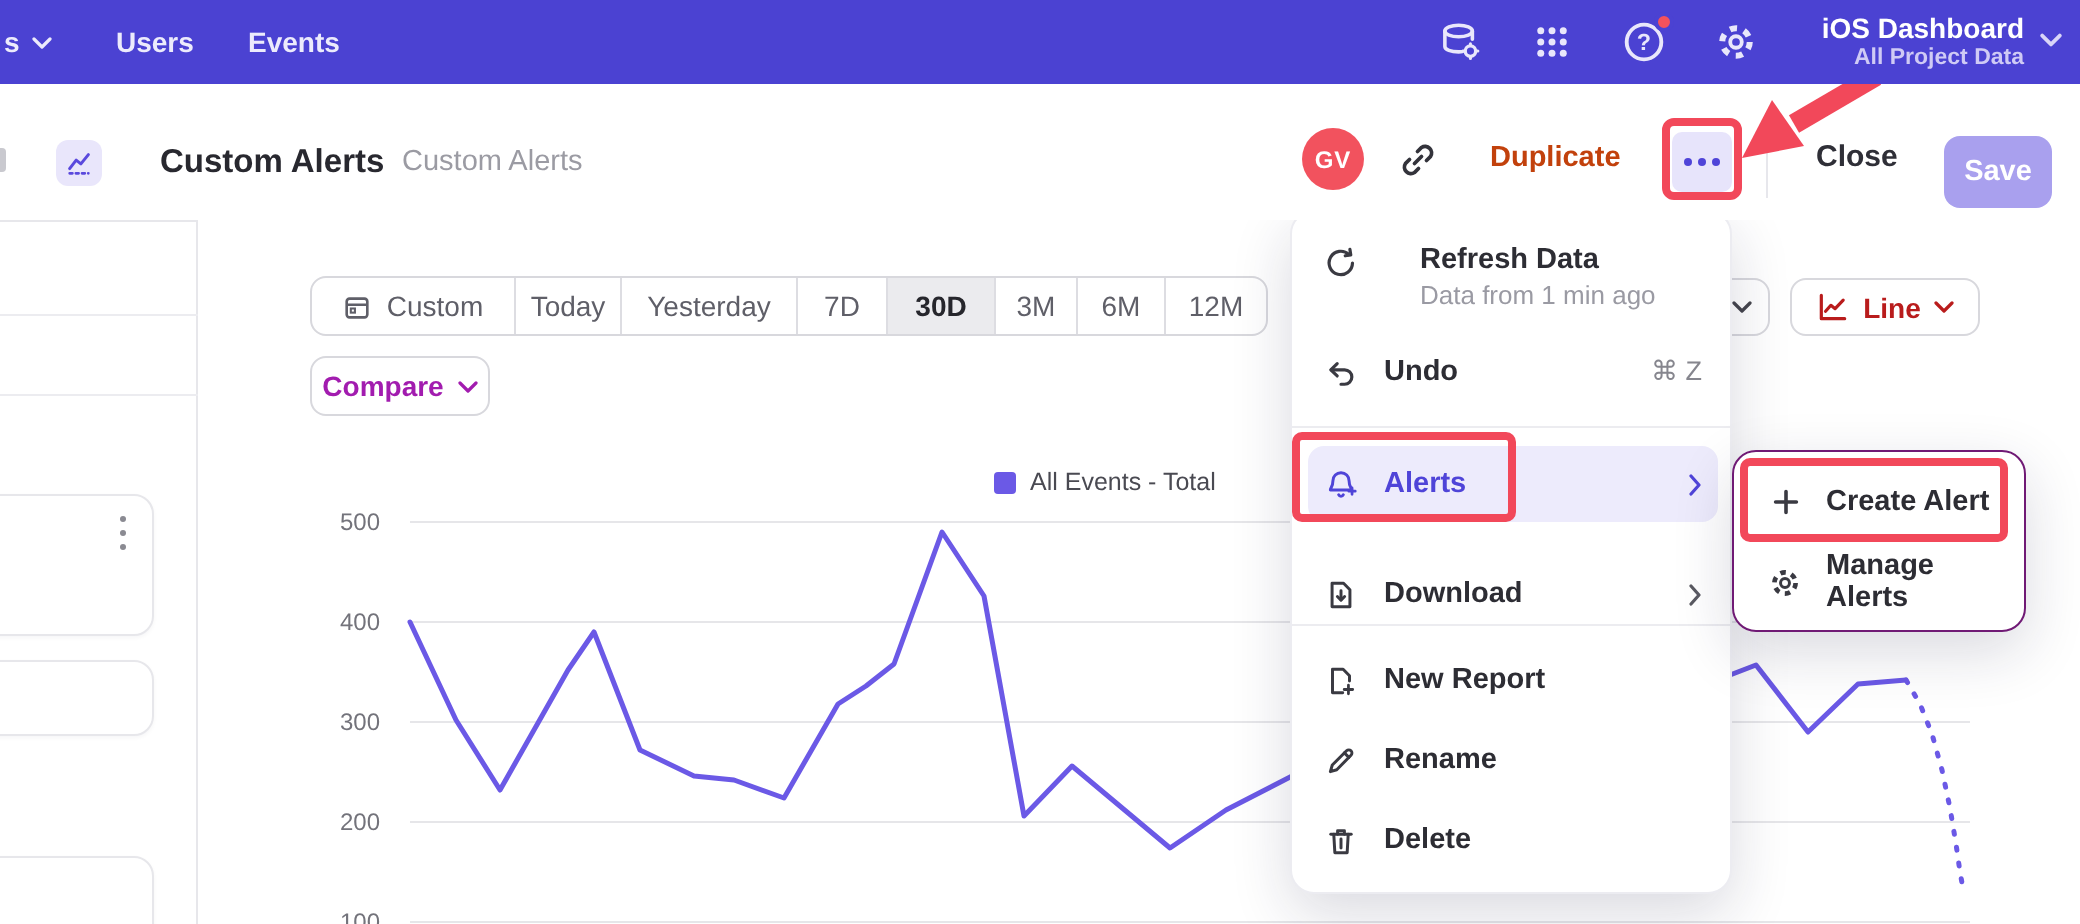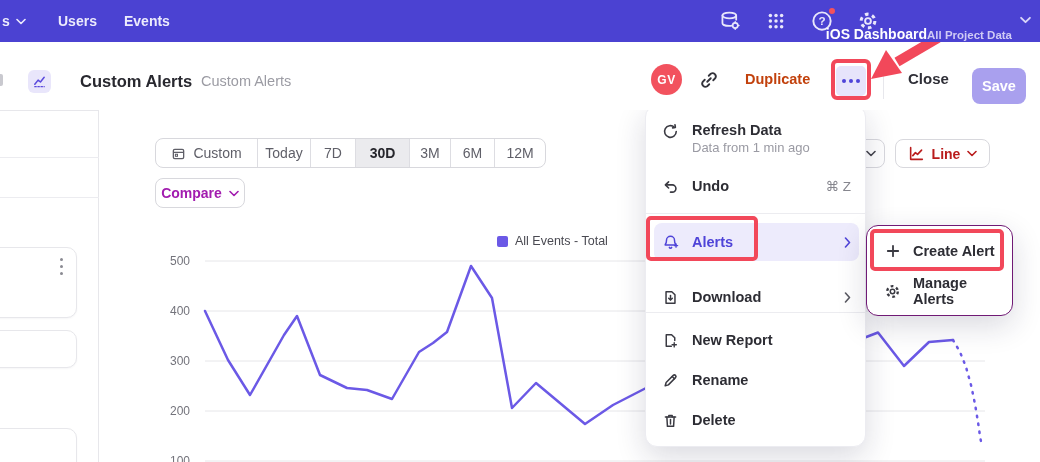--- a/index.html
+++ b/index.html
@@ -17,21 +17,21 @@
   #nav-search { position:absolute; left:228px; top:5px; width:420px; height:32px;
     border:1px solid rgba(255,255,255,.32); background:rgba(255,255,255,.07);
     border-radius:8px; display:flex; align-items:center; justify-content:center;
     gap:10px; color:#b9b3ef; font-size:14px; cursor:text; }
   #nav-search .shortcut { margin-left:10px; font-size:13px; color:#a59ef0; }
   .nav-icon { position:absolute; top:9px; width:24px; height:24px; display:flex;
     align-items:center; justify-content:center; color:#e9e7fb; cursor:pointer; }
   #help-dot { position:absolute; left:17px; top:-3px; width:10px; height:10px;
     border-radius:50%; background:#f4525c; border:2px solid #4b42d2; }
   #nav-project { position:absolute; right:28px; top:0; height:42px; display:flex;
-    flex-direction:row; justify-content:center; align-items:flex-end; cursor:pointer; }
+    flex-direction:column; justify-content:center; align-items:flex-end; cursor:pointer; }
   #nav-project .pname { font-size:14px; font-weight:700; color:#fff; line-height:16px; }
   #nav-project .pscope { font-size:11.5px; font-weight:700; color:#cfcaf5; line-height:14px; }
   #nav-project-chevron { position:absolute; right:9px; top:16px; color:#d9d5f8; }
 
   
   #header { position:absolute; left:0; top:42px; width:1040px; height:68px; background:#fff; z-index:35; }
   #edge-mark { position:absolute; left:-2px; top:32px; width:5px; height:12px; background:#c9c9cf; border-radius:2px; }
   #report-icon { position:absolute; left:28px; top:28px; width:23px; height:23px;
     background:#e9e6fb; border-radius:6px; display:flex; align-items:center; justify-content:center; color:#5a49dd; }
   #page-title { position:absolute; left:80px; top:30px; font-size:16.5px; font-weight:700; color:#28282f; }
@@ -92,21 +92,21 @@
     border:1px solid #ececf1; border-radius:12px; box-shadow:0 10px 30px rgba(25,25,60,.16); z-index:30; }
   .m-row { position:absolute; left:8px; width:205px; height:38px; display:flex; align-items:center;
     padding:0 8px; border-radius:8px; cursor:pointer; color:#2d2d34; }
   .m-row .mi { width:17px; height:17px; flex:0 0 17px; display:flex; align-items:center;
     justify-content:center; color:#3a3a42; }
   .m-row .mlabel { margin-left:13px; font-size:14.5px; font-weight:600; }
   .m-row .mright { margin-left:auto; font-size:13.5px; color:#86868e; }
   .m-row .chev-r { margin-left:auto; color:#5a5a62; display:flex; }
   #row-refresh { top:8px; height:50px; align-items:flex-start; padding-top:7px; }
   #row-refresh .mi { margin-top:2px; }
-  #row-refresh .mtext { margin-left:13px; display:flex; flex-direction:column; }
+  #row-refresh .mtext { margin-left:31px; display:flex; flex-direction:column; }
   #row-refresh .mlabel { margin-left:0; line-height:18px; }
   #row-refresh .msub { font-size:13px; color:#9a9aa3; line-height:17px; }
   #row-undo { top:61px; }
   .m-divider { position:absolute; left:0; width:221px; height:1px; background:#ececf0; }
   #row-alerts { top:117px; background:#edebfc; color:#4f44d8; }
   #row-alerts .mi { color:#4f44d8; }
   #row-alerts .chev-r { color:#4f44d8; }
   #row-download { top:172px; }
   #row-newreport { top:215px; }
   #row-rename { top:255px; }
@@ -248,20 +248,23 @@
   <div class="range-seg" style="width:102px">
     <svg class="icon" width="15" height="15" viewBox="0 0 16 16" fill="none" stroke="currentColor" stroke-width="1.4">
         <rect x="2.5" y="3.5" width="11" height="10" rx="1.5"></rect>
         <line x1="2.5" y1="6.8" x2="13.5" y2="6.8"></line>
         <rect x="4.7" y="8.8" width="2.2" height="2.2" stroke-width="1.1"></rect>
       </svg>
     <span>Custom</span>
   </div>
   <div class="range-seg" style="width:53px">
       <span>Today</span>
+    </div>
+  <div class="range-seg" style="width:88px">
+      <span>Yesterday</span>
     </div>
   <div class="range-seg" style="width:45px">
       <span>7D</span>
     </div>
   <div class="range-seg selected" style="width:54px">
       <span>30D</span>
     </div>
   <div class="range-seg" style="width:41px">
       <span>3M</span>
     </div>

